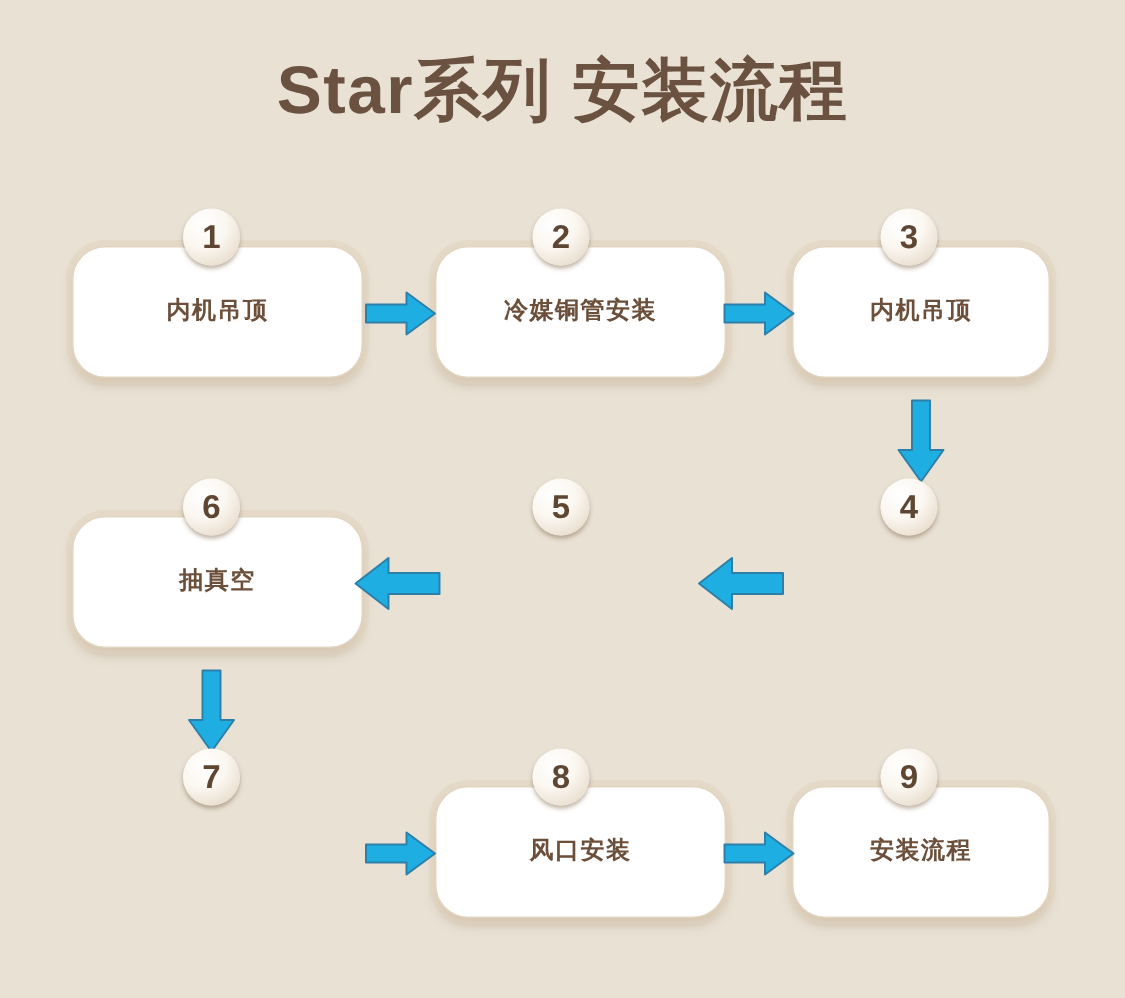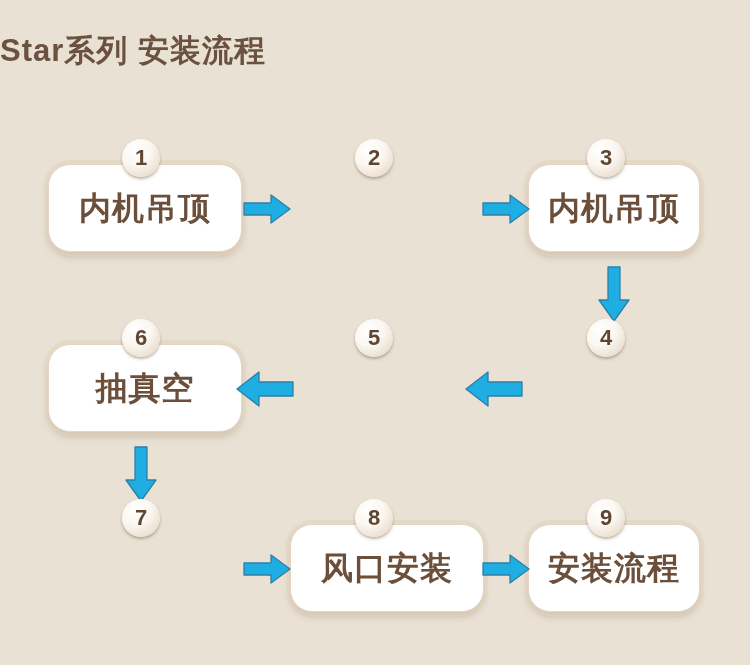--- a/index.html
+++ b/index.html
@@ -18,21 +18,22 @@
     width: 750px;
     height: 665px;
   }
 
   
   .title {
     position: absolute;
     left: 0;
     top: 30px;
     width: 750px;
-    font-size: 31px;
+    text-align: center;
+    font-size: 45px;
     font-weight: bold;
     color: #6b5140;
     letter-spacing: 1px;
     white-space: nowrap;
   }
 
   
   .node {
     position: absolute;
     box-sizing: border-box;
@@ -40,21 +41,21 @@
     border-radius: 22px;
     border: 1px solid #e2d5c2;
     box-shadow:
       0 0 0 4px rgba(226, 211, 190, 0.55),
       0 5px 7px -1px rgba(171, 148, 120, 0.55);
     display: flex;
     align-items: center;
     justify-content: center;
   }
   .node-label {
-    font-size: 32px;
+    font-size: 16px;
     font-weight: bold;
     color: #6b4f3a;
     letter-spacing: 1px;
     white-space: nowrap;
     line-height: 1;
   }
 
   
   .badge {
     position: absolute;
@@ -89,20 +90,23 @@
 
   <div class="title">Star系列 安装流程</div>
 
   <div class="node" style="left:48px;  top:164px; width:194px; height:88px;">
     <span class="node-label">内机吊顶</span>
   </div>
   <div class="badge" style="left:122px; top:139px;">
     <span class="badge-num">1</span>
   </div>
 
+  <div class="node" style="left:290px; top:164px; width:194px; height:88px;">
+    <span class="node-label">冷媒铜管安装</span>
+  </div>
   <div class="badge" style="left:355px; top:139px;">
     <span class="badge-num">2</span>
   </div>
 
   <div class="node" style="left:528px; top:164px; width:172px; height:88px;">
     <span class="node-label">内机吊顶</span>
   </div>
   <div class="badge" style="left:587px; top:139px;">
     <span class="badge-num">3</span>
   </div>

